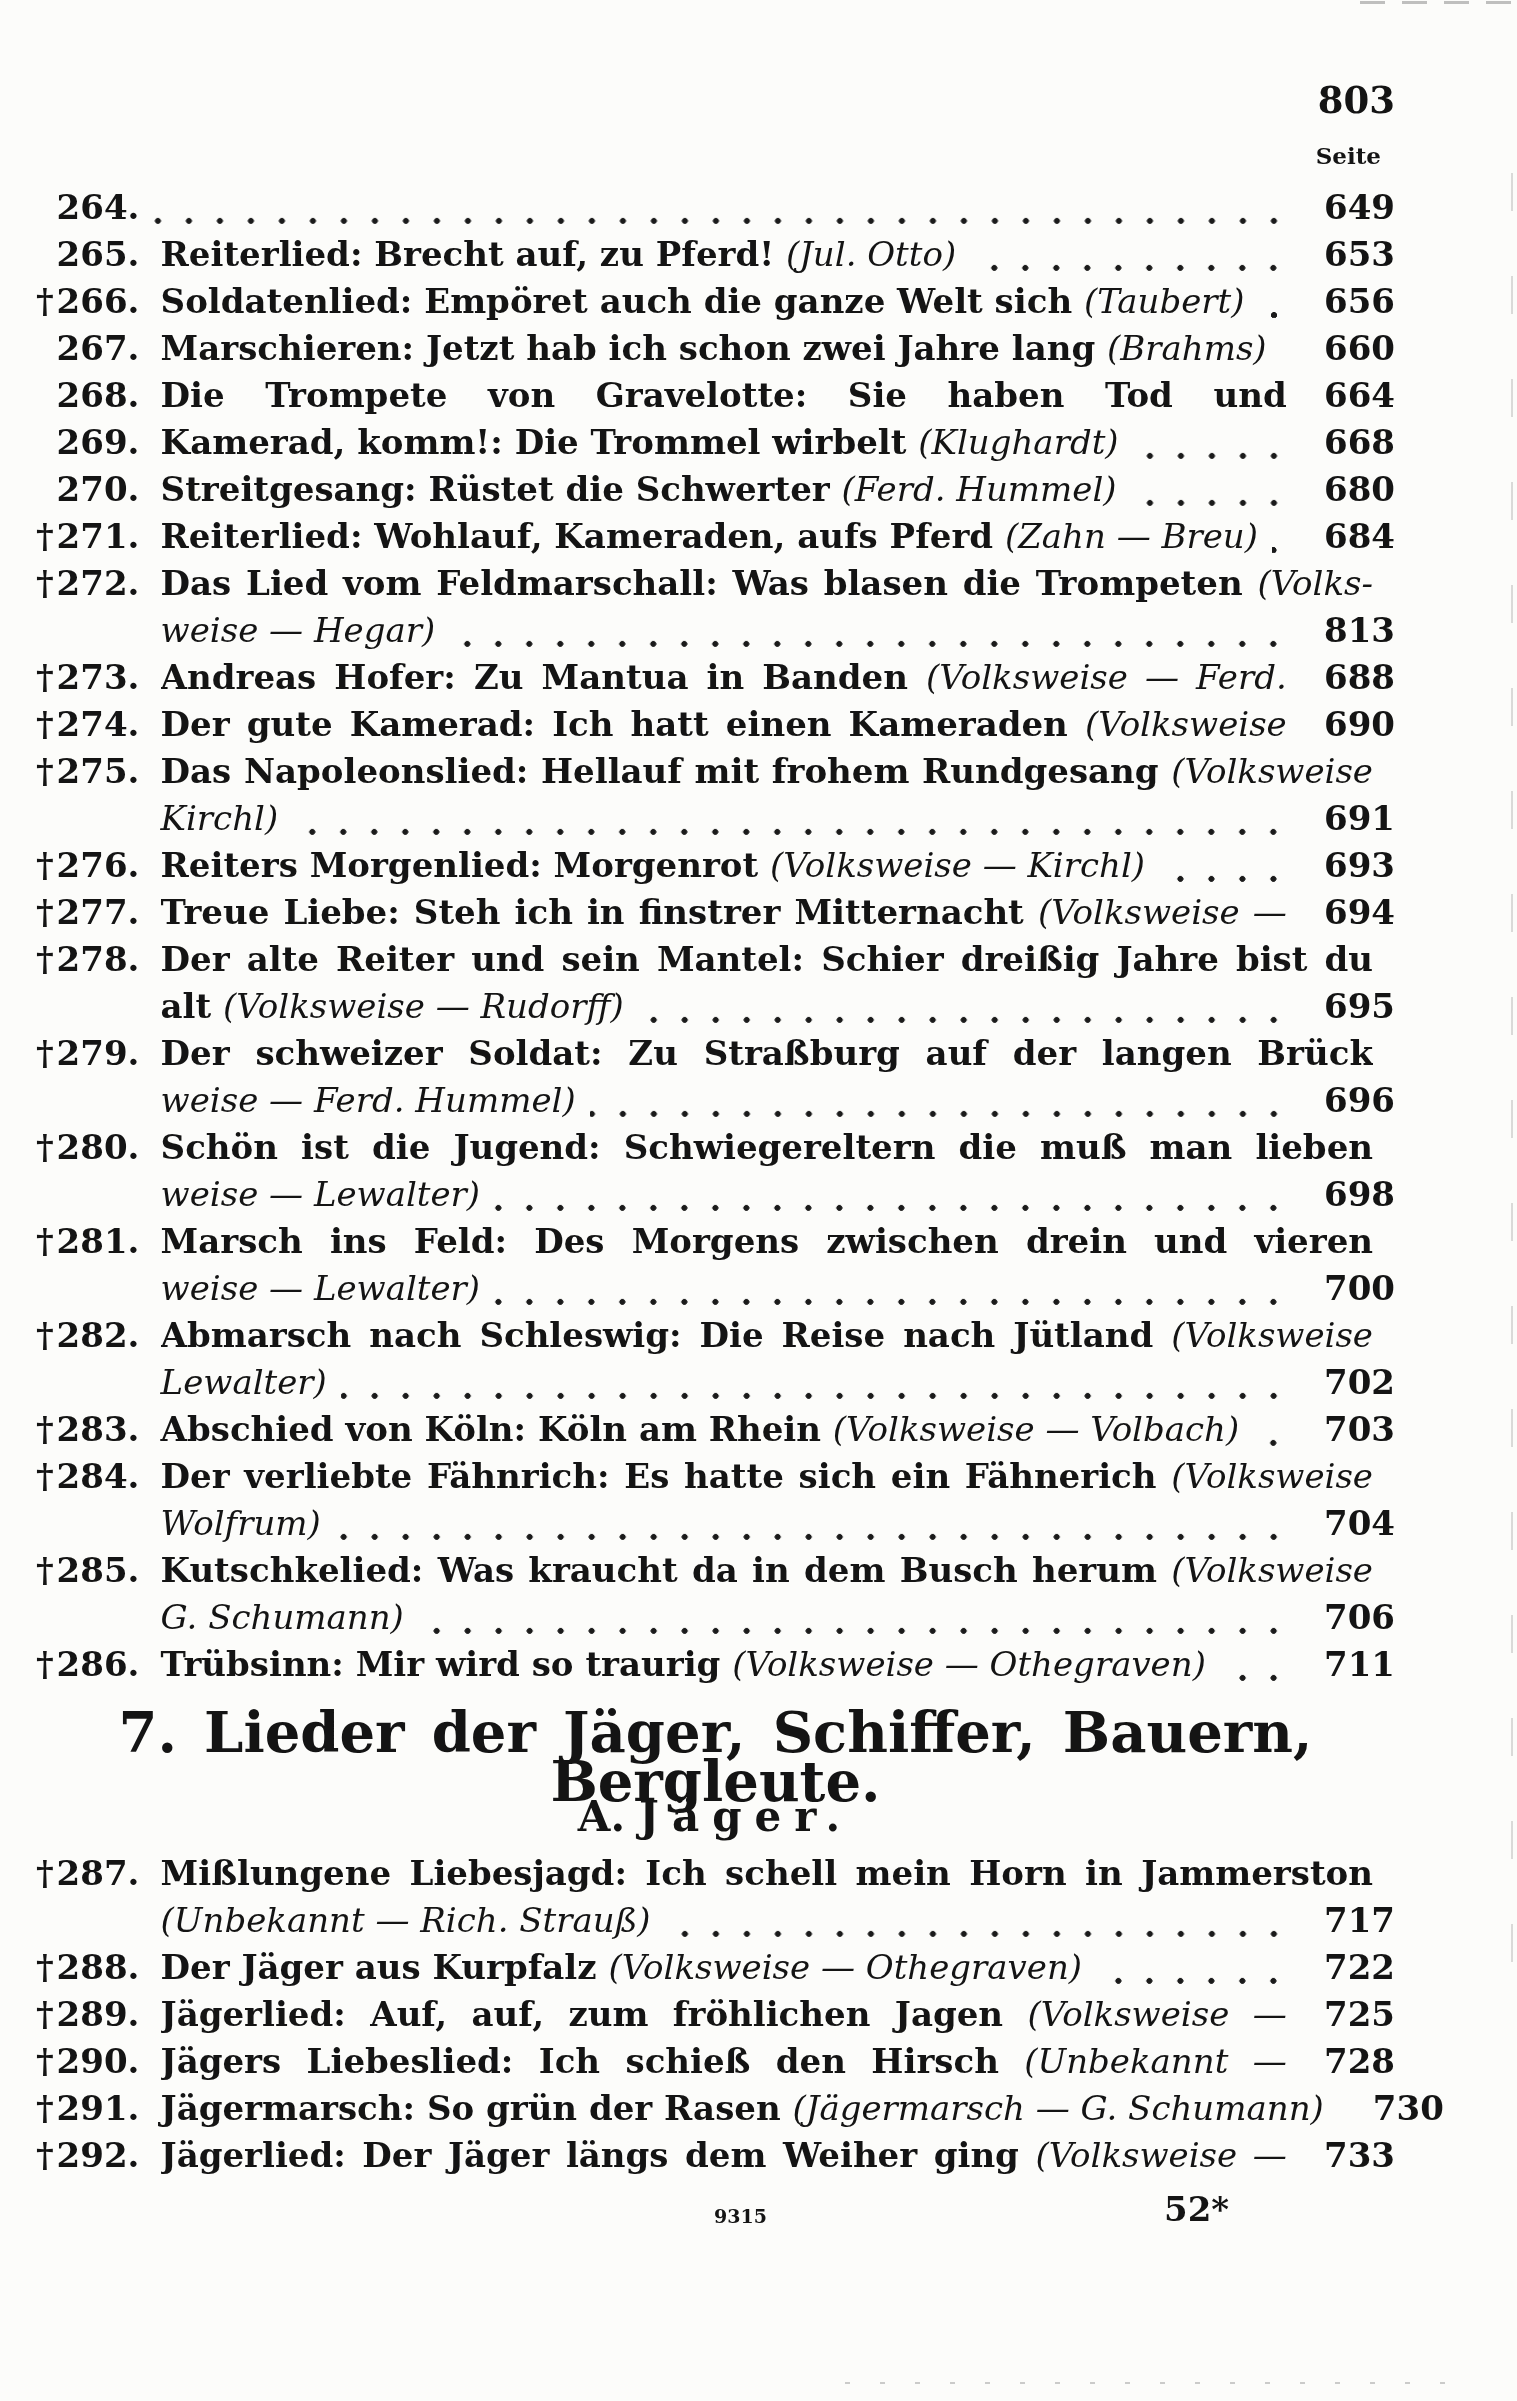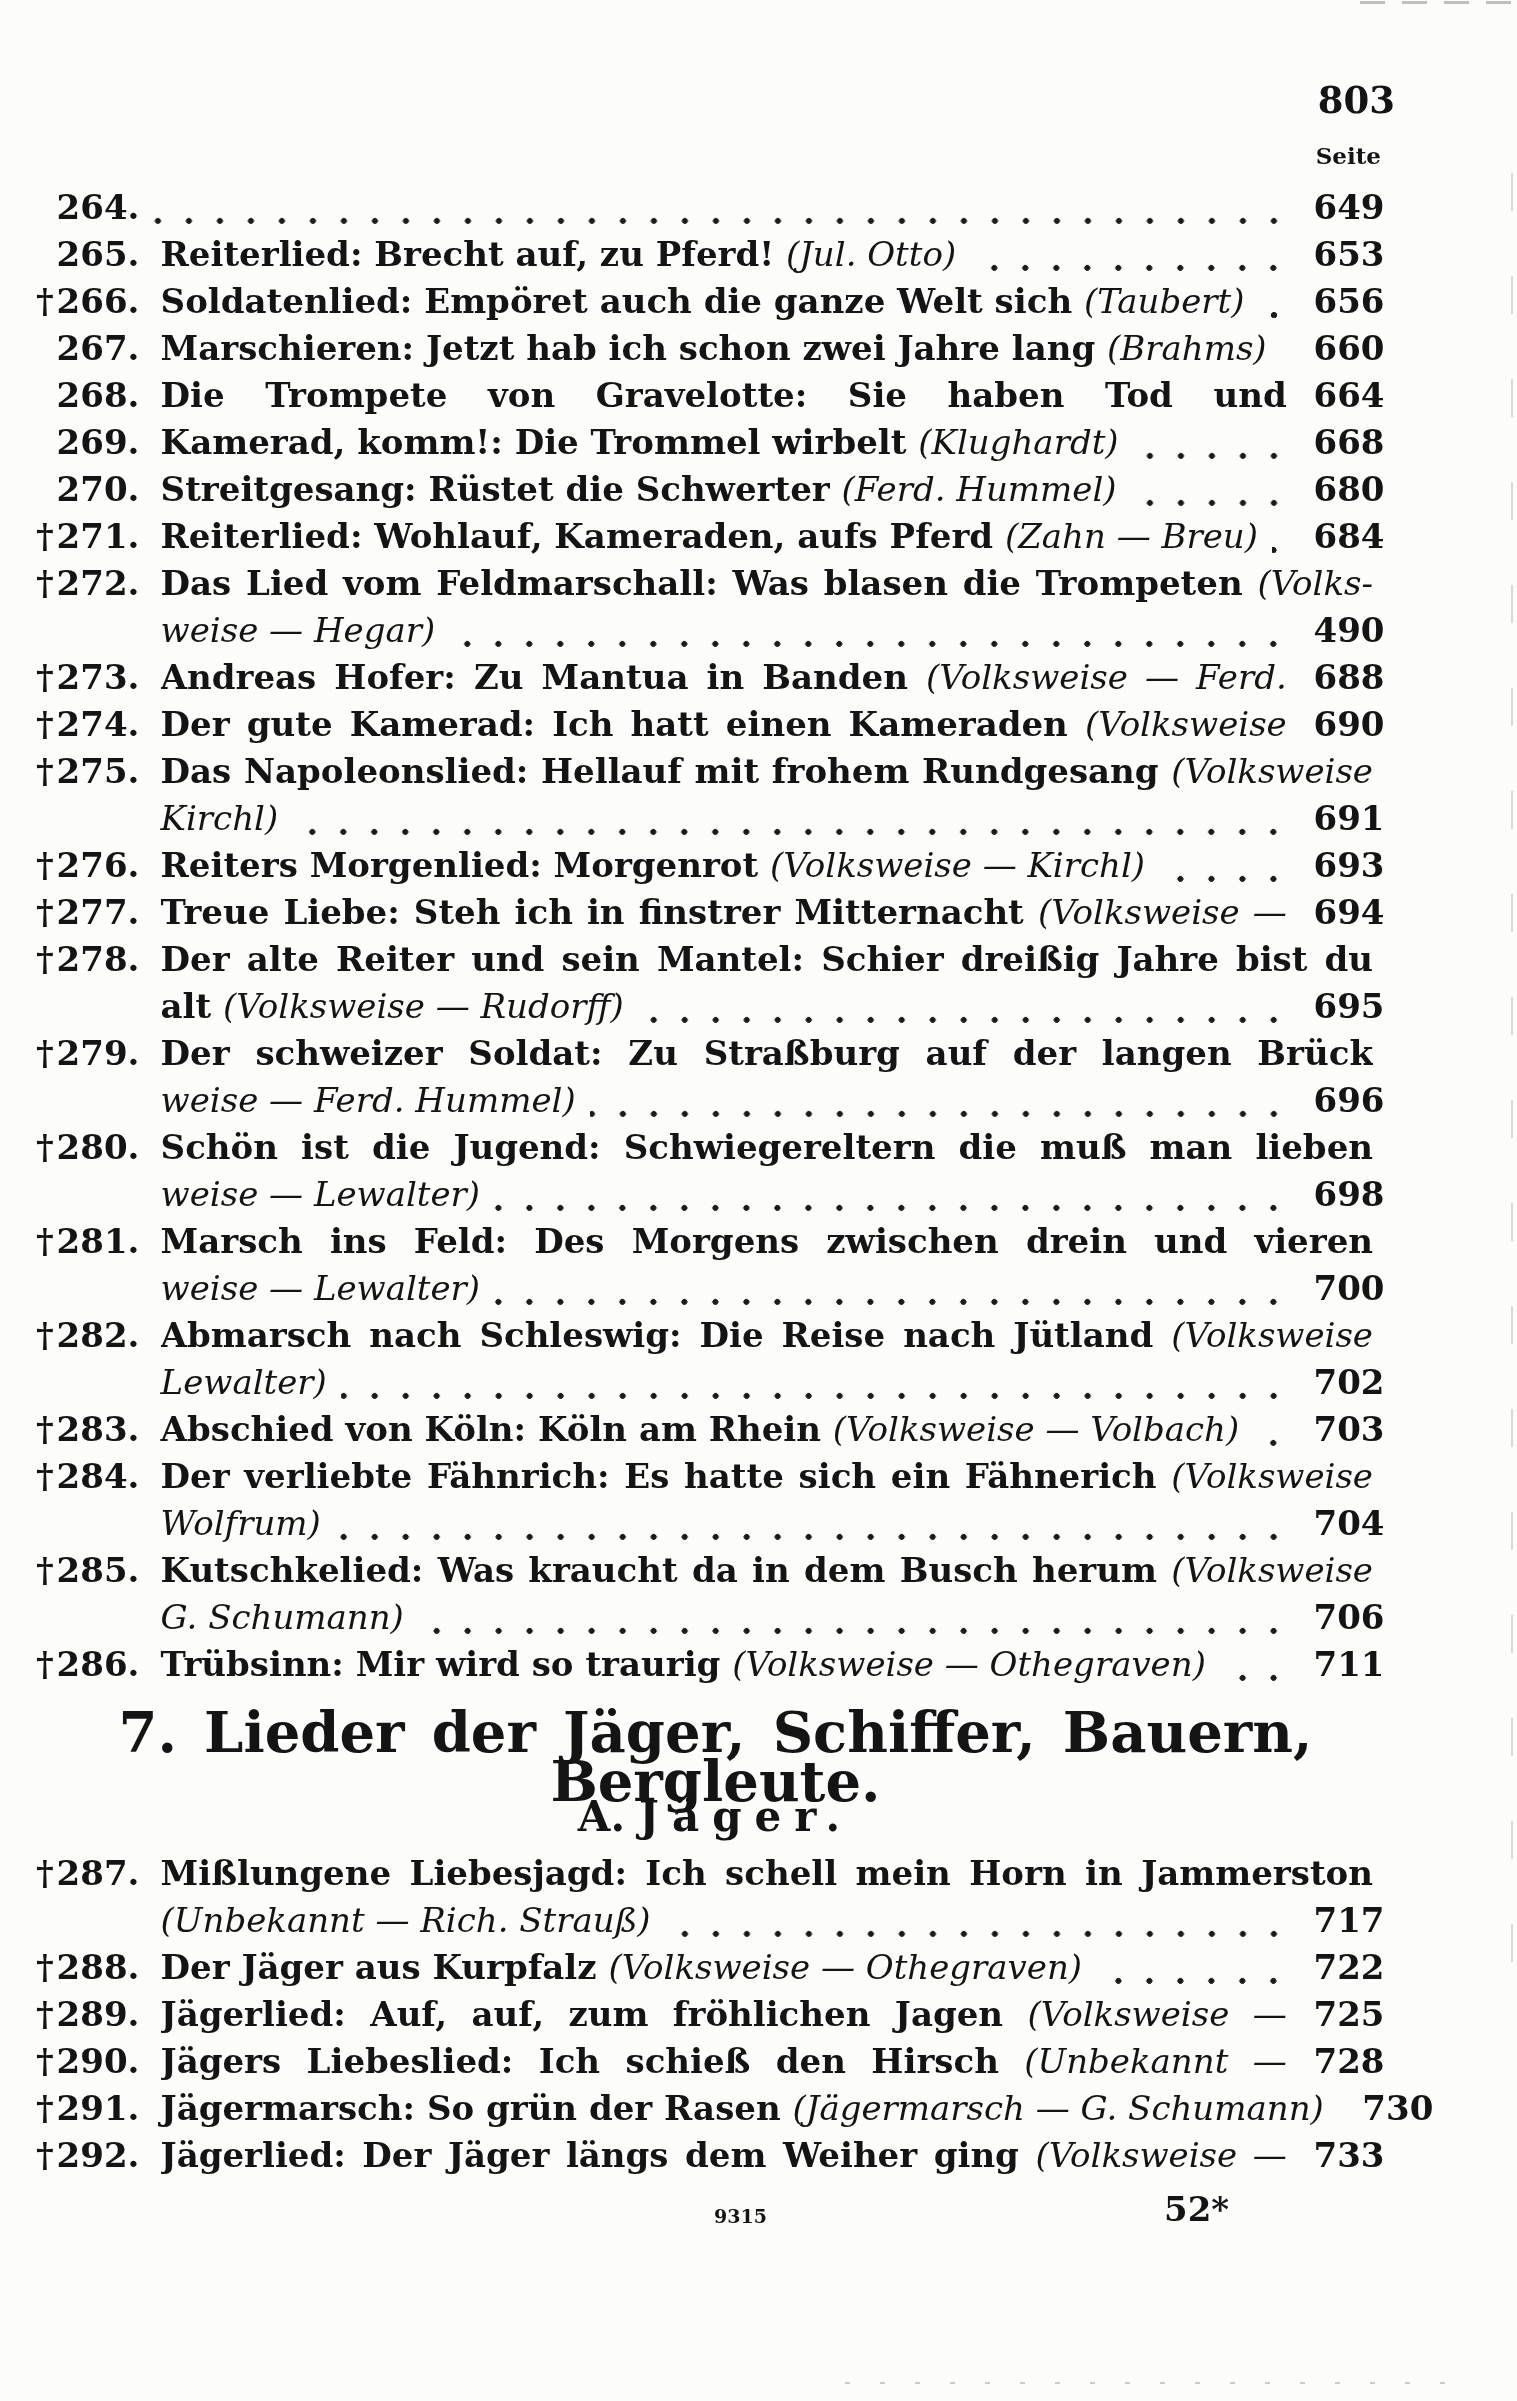--- a/index.html
+++ b/index.html
@@ -27,21 +27,21 @@
   .row{display:flex;align-items:baseline;height:47px;font-size:34px;line-height:47px;}
   .dag{flex:none;width:20.6px;font-weight:bold;}
   .num{flex:none;width:79px;text-align:right;font-weight:bold;}
   .ttl{flex:none;margin-left:25px;white-space:nowrap;font-weight:bold;}
   .ttl .it{font-style:italic;font-weight:normal;}
   .lead{flex:1 1 auto;min-width:0;height:6.5px;margin:0 14px;align-self:baseline;transform:translateY(4.9px);}
   .lead.dotted{
     background-image:radial-gradient(circle,#1a1a1a 2.8px,rgba(0,0,0,0) 3.4px);
     background-size:31px 6.5px;background-repeat:repeat-x;background-position:right center;
   }
-  .pg{flex:none;width:92px;text-align:center;font-weight:bold;}
+  .pg{flex:none;width:92px;text-align:right;font-weight:bold;}
   
   .row.fill .ttl{
     flex:1 1 auto;white-space:normal;overflow:hidden;
     text-align:justify;text-align-last:justify;
     margin-right:16.3px;height:47px;
   }
   .row.fill.nopage .ttl{margin-right:22px;}
   
   .heading{
     position:absolute;top:1708px;left:36px;right:122px;
@@ -144,21 +144,21 @@
       <span class="dag">†</span>
       <span class="num">272.</span>
       <span class="ttl"><span>Das Lied vom Feldmarschall: Was blasen die Trompeten </span><span class="it">(Volks-</span></span>
 
     </div>
       <div class="row">
       <span class="dag"></span>
       <span class="num"></span>
       <span class="ttl"><span class="it">weise — Hegar)</span></span>
       <span class="lead dotted"></span>
-      <span class="pg">490</span>
+      <span class="pg">813</span>
     </div>
       <div class="row fill">
       <span class="dag">†</span>
       <span class="num">273.</span>
       <span class="ttl"><span>Andreas Hofer: Zu Mantua in Banden </span><span class="it">(Volksweise — Ferd. Hummel)</span></span>
 
       <span class="pg">688</span>
     </div>
       <div class="row fill">
       <span class="dag">†</span>

